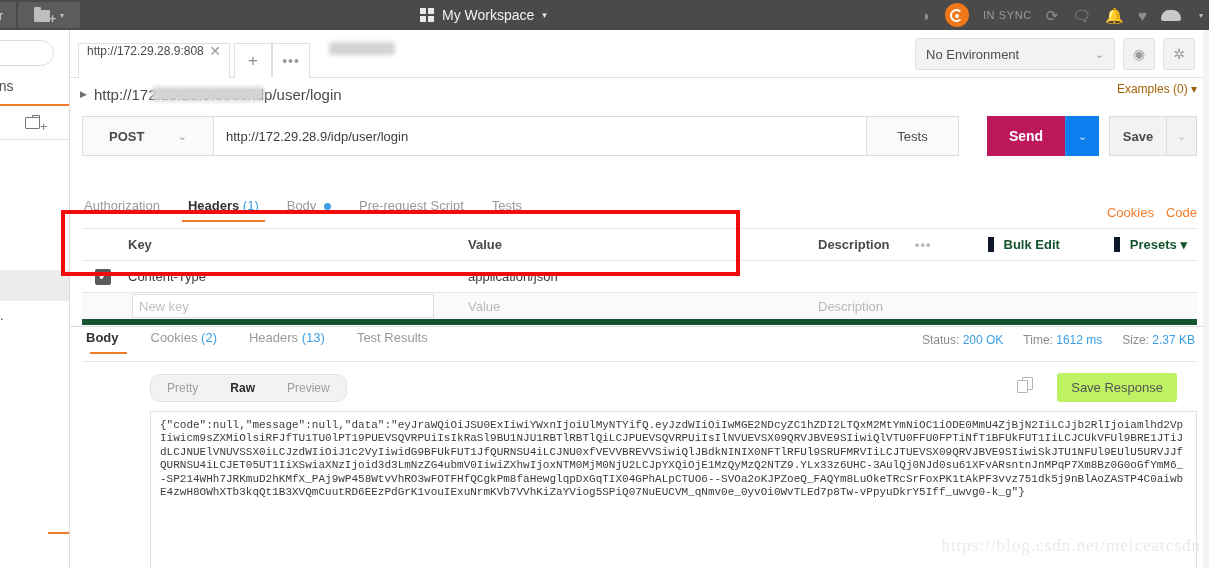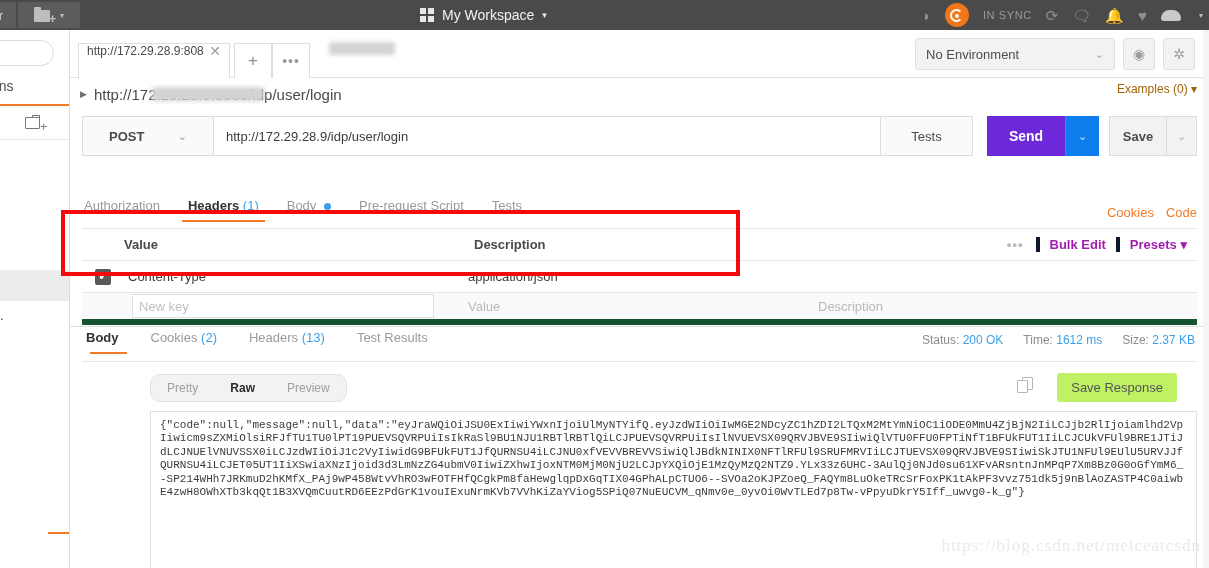--- a/index.html
+++ b/index.html
@@ -190,21 +190,21 @@
     flex:1; height:40px; border:1px solid #dcdcdc; border-left:none;
     background:#fff; display:flex; align-items:center; padding:0 12px;
     font-size:13px; color:#3c3c3c;
   }
   .params-btn {
     width:92px; height:40px; border:1px solid #dcdcdc; border-left:none;
     background:#fafafa; display:flex; align-items:center; justify-content:center;
     font-size:13px; color:#4a4a4a;
   }
   .send-btn {
-    margin-left:14px; width:78px; height:40px; background:#6d28d9; color:#fff;
+    margin-left:28px; width:78px; height:40px; background:#be185d; color:#fff;
     display:flex; align-items:center; justify-content:center;
     font-size:14px; font-weight:bold;
   }
   .send-caret {
     width:34px; height:40px; background:#0d7eed; color:#cfe4fb;
     display:flex; align-items:center; justify-content:center;
     font-size:11px; border-left:1px solid #2b8cf0;
   }
   .save-btn {
     margin-left:10px; width:58px; height:40px; background:#f2f2f2;
@@ -252,21 +252,21 @@
   .c-desc { flex:1; }
   .chk {
     width:16px; height:16px; background:#5a5a5a; border-radius:2px; color:#fff;
     font-size:11px; display:flex; align-items:center; justify-content:center;
   }
   .hdr-actions {
     position:absolute; right:0; top:0; height:31px;
     display:flex; align-items:center; gap:0; font-size:13px;
   }
   .hdr-actions .dots { color:#b9b9b9; letter-spacing:1px; padding:0 12px; }
-  .hdr-actions .lnk { color:#a21caf; padding:0 10px; border-left:4px solid #0f172a; }
+  .hdr-actions .lnk { color:#14532d; padding:0 10px; border-left:6px solid #0f172a;margin-left:44px; }
   .newkey-box {
     width:302px; height:24px; border:1px solid #e0e0e0; background:#fff;
     display:flex; align-items:center; padding-left:6px; margin-left:4px; color:#c0c0c0;
   }
 
   
   .annot {
     position:absolute; left:61px; top:210px; width:679px; height:66px;
     border:4px solid #f30b0b; z-index:40; pointer-events:none;
   }
@@ -466,20 +466,21 @@
   </div>
   <div class="rt-right">
     <span>Cookies</span>
     <span>Code</span>
   </div>
   <div class="hrule"></div>
 
   <div class="htable">
     <div class="hrow hhead">
       <div class="c-chk"></div>
+      <div class="c-key">Key</div>
       <div class="c-val">Value</div>
       <div class="c-desc">Description</div>
       <div class="hdr-actions">
         <span class="dots">•••</span>
         <span class="lnk">Bulk Edit</span>
         <span class="lnk">
           <span>Presets</span>
           <span>▾</span>
         </span>
       </div>

